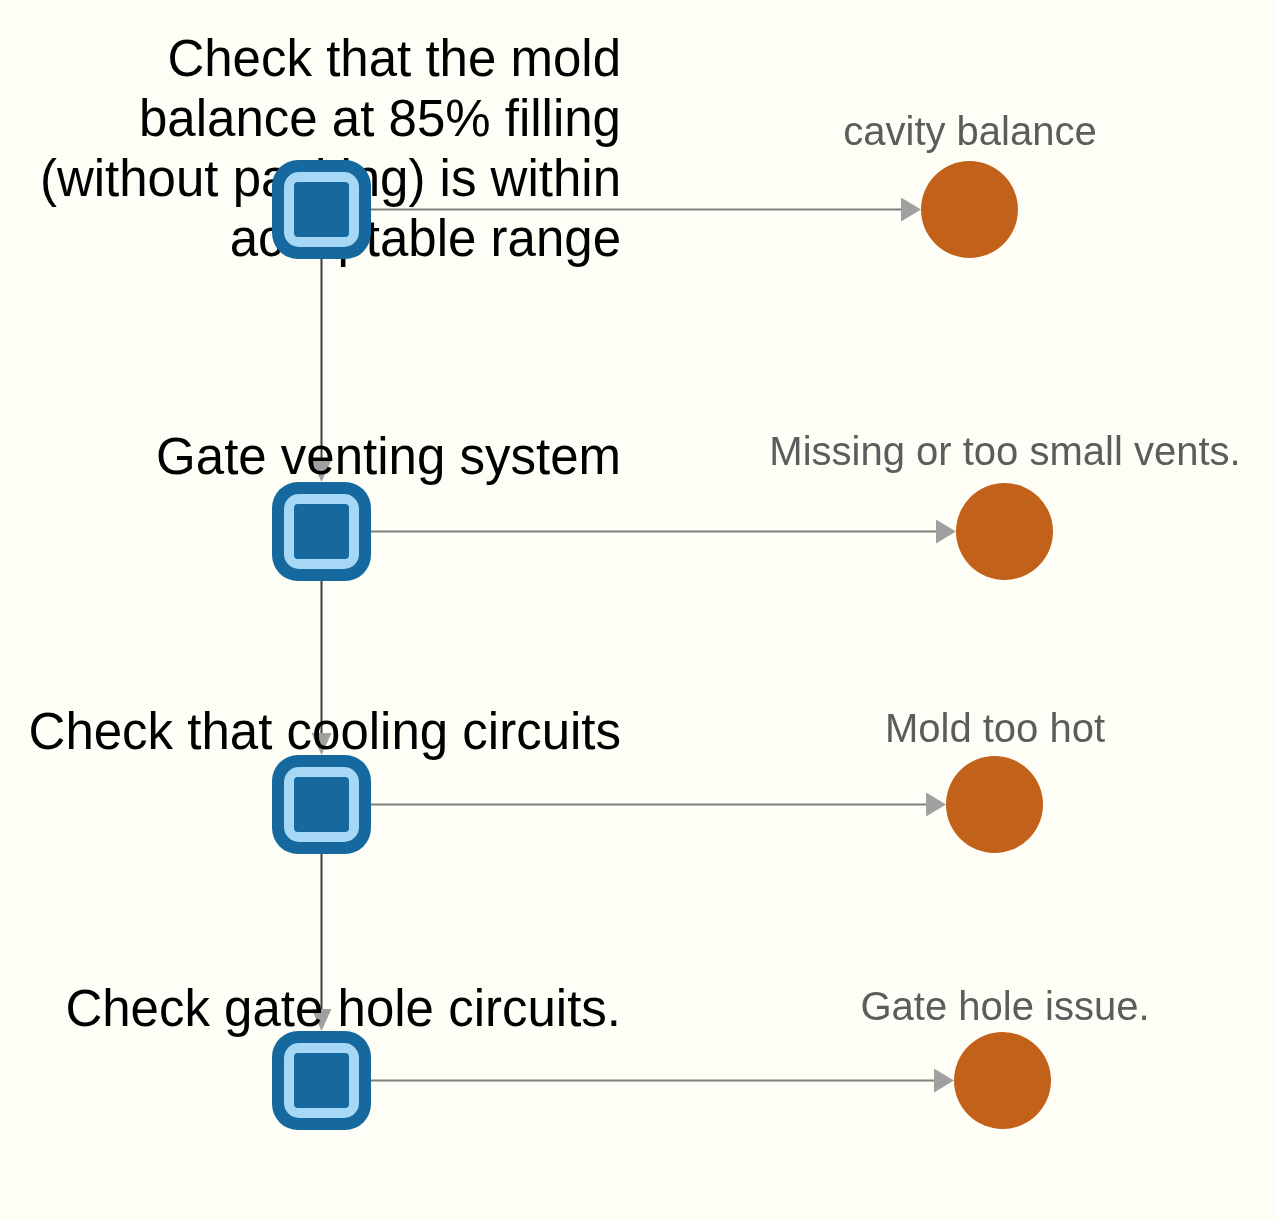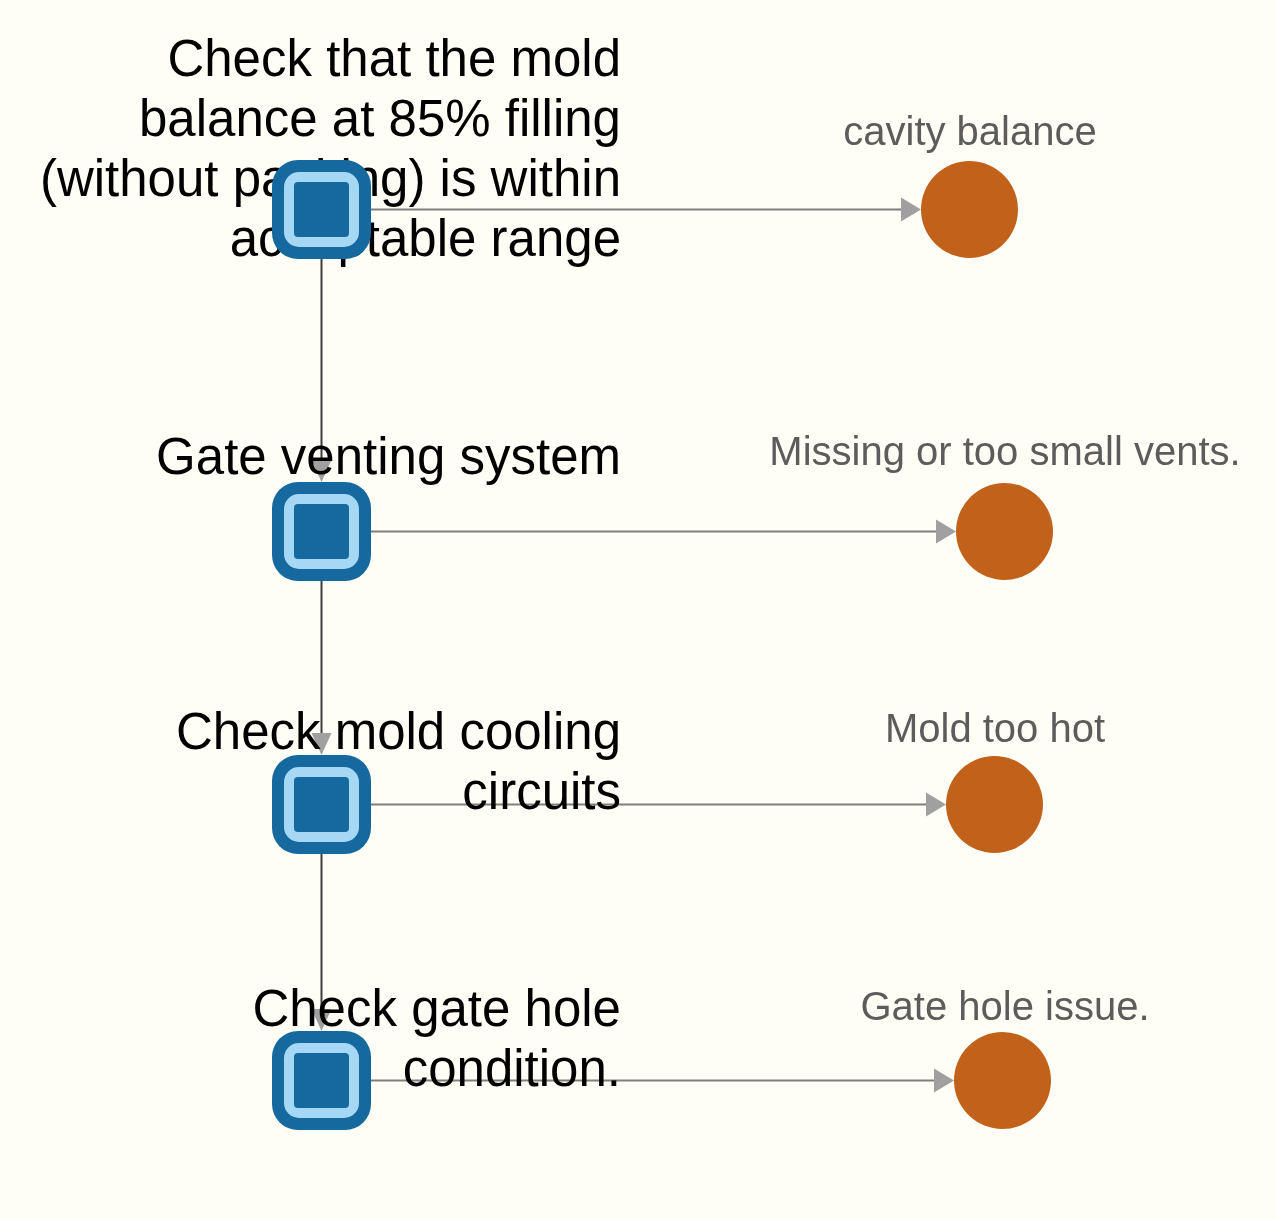--- a/index.html
+++ b/index.html
@@ -125,30 +125,30 @@
 
   <div class="task-label" style="left:21px; top:427px;">Gate venting system</div>
   <div class="task-node" style="left:272px; top:482px;">
     <div class="node-ring">
       <div class="node-core"></div>
     </div>
   </div>
   <div class="outcome-label" style="left:695px; top:430px;">Missing or too small vents.</div>
   <div class="outcome-node" style="left:956px; top:483px;"></div>
 
-  <div class="task-label" style="left:21px; top:702px;">Check mold cooling circuits</div>
+  <div class="task-label" style="left:21px; top:702px;">Check that cooling circuits</div>
   <div class="task-node" style="left:272px; top:755px;">
     <div class="node-ring">
       <div class="node-core"></div>
     </div>
   </div>
   <div class="outcome-label" style="left:685px; top:707px;">Mold too hot</div>
   <div class="outcome-node" style="left:946px; top:756px;"></div>
 
-  <div class="task-label" style="left:21px; top:979px;">Check gate hole condition.</div>
+  <div class="task-label" style="left:21px; top:979px;">Check gate hole circuits.</div>
   <div class="task-node" style="left:272px; top:1031px;">
     <div class="node-ring">
       <div class="node-core"></div>
     </div>
   </div>
   <div class="outcome-label" style="left:695px; top:985px;">Gate hole issue.</div>
   <div class="outcome-node" style="left:954px; top:1032px;"></div>
 
 </div>
 

